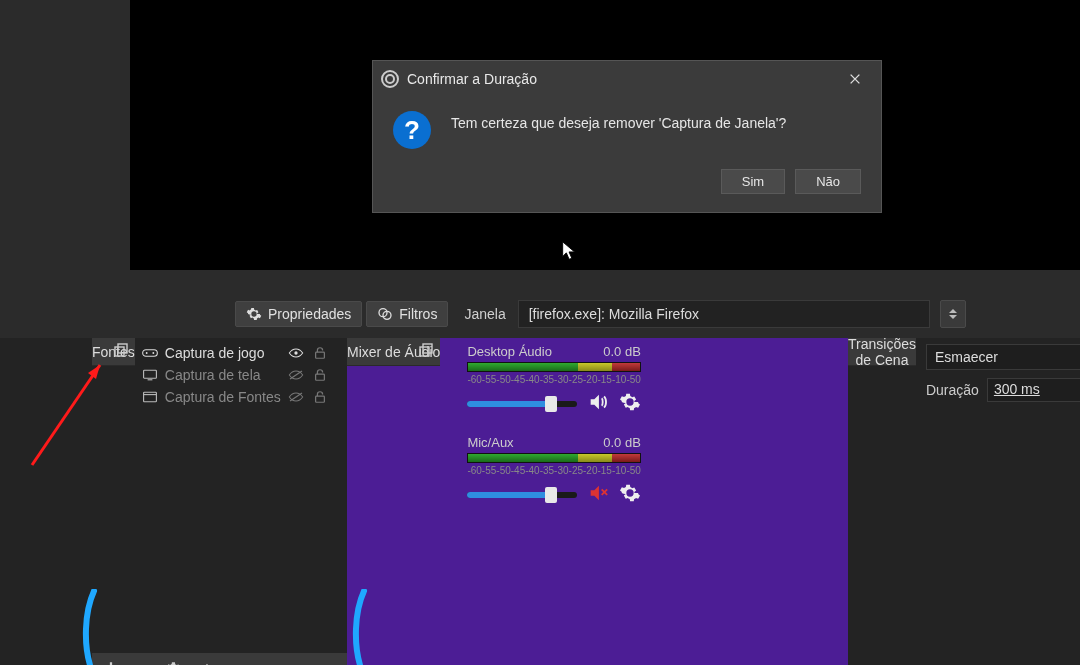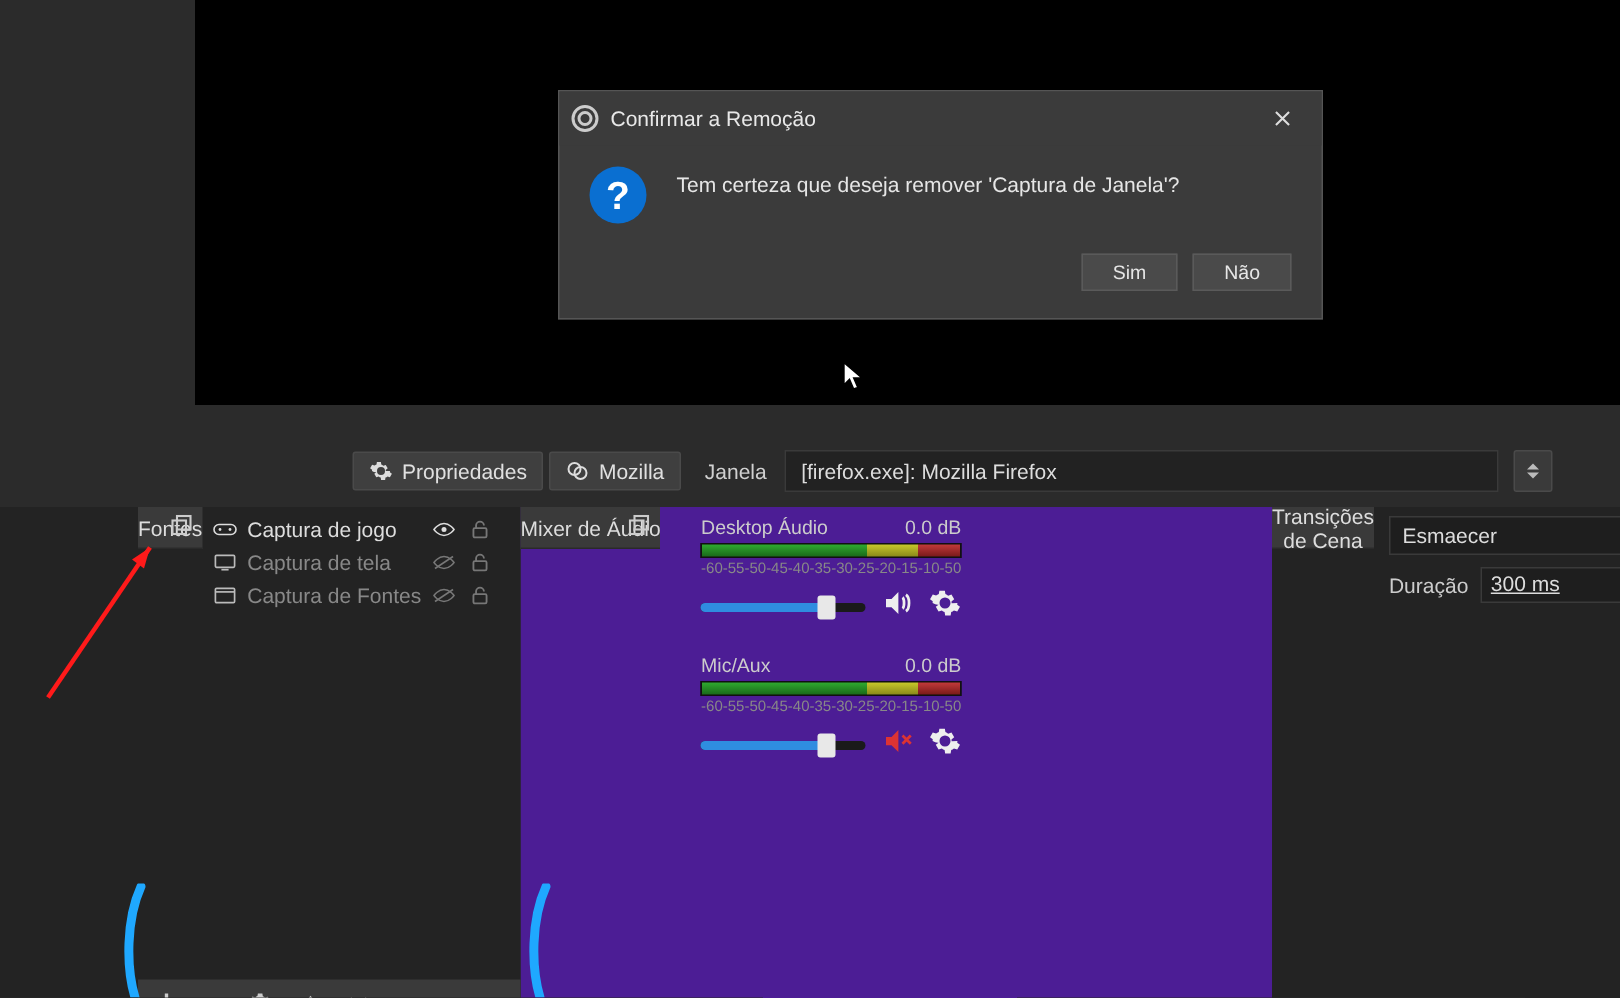--- a/index.html
+++ b/index.html
@@ -25,21 +25,21 @@
   .dlg-btn { background:#4a4a4a; border:1px solid #5a5a5a; color:#e6e6e6; padding:4px 20px; font-size:13px; cursor:pointer; }
 
   
   .cursor { position:absolute; left:560px; top:240px; z-index:60; }
   .cursor svg { width:20px; height:22px; }
 
   
   .toolbar-row { height:48px; display:flex; align-items:center; padding: 0 12px 0 235px; gap: 4px; margin-top: 20px; }
   .tb-btn { display:flex; align-items:center; gap:6px; background:#3f3f3f; border:1px solid #4a4a4a; padding:4px 10px; font-size:14px; color:#e0e0e0; cursor:pointer; border-radius:2px; }
   .tb-label { font-size:14px; color:#d0d0d0; padding: 0 8px 0 12px; }
-  .tb-field { background:#222; border:1px solid #3a3a3a; color:#ddd; font-size:14px; padding:4px 10px; width:476px; height:28px; display:flex; align-items:center; }
+  .tb-field { background:#222; border:1px solid #3a3a3a; color:#ddd; font-size:14px; padding:4px 10px; width:412px; height:28px; display:flex; align-items:center; }
   .tb-spin { width:26px; height:28px; background:#3a3a3a; border:1px solid #4a4a4a; margin-left:6px; display:flex; flex-direction:column; align-items:center; justify-content:center; gap:2px; cursor:pointer; border-radius:2px; }
   .tb-spin .chev { width:0; height:0; border-left:4px solid transparent; border-right:4px solid transparent; }
   .tb-spin .up { border-bottom:4px solid #bbb; }
   .tb-spin .dn { border-top:4px solid #bbb; }
 
   .gear-icon, .filter-icon { display:inline-flex; }
   .gear-icon svg, .filter-icon svg { width:16px; height:16px; }
 
   
   .panels { display:flex; height: 347px; }
@@ -106,21 +106,21 @@
 <body>
 
 <div class="preview-row">
   <div class="preview-left"></div>
   <div class="preview-center"></div>
 </div>
 
 <div class="dialog">
   <div class="dialog-titlebar">
     <span class="appicon"></span>
-    <span class="dialog-title">Confirmar a Remoção</span>
+    <span class="dialog-title">Confirmar a Duração</span>
     <span class="dialog-close">
       <svg viewBox="0 0 16 16">
           <path d="M3 3 L13 13 M13 3 L3 13" stroke="#ddd" stroke-width="1.6" fill="none"></path>
         </svg>
     </span>
   </div>
   <div class="dialog-body">
     <div class="qmark">?</div>
     <div class="dialog-msg">Tem certeza que deseja remover 'Captura de Janela'?</div>
   </div>
@@ -145,21 +145,21 @@
     </span>
     <span>Propriedades</span>
   </button>
   <button class="tb-btn">
     <span class="filter-icon">
       <svg viewBox="0 0 24 24">
           <circle cx="9" cy="10" r="6" fill="none" stroke="#ddd" stroke-width="2"></circle>
           <circle cx="15" cy="14" r="6" fill="none" stroke="#ddd" stroke-width="2"></circle>
         </svg>
     </span>
-    <span>Mozilla</span>
+    <span>Filtros</span>
   </button>
   <span class="tb-label">Janela</span>
   <div class="tb-field">
     <span>[firefox.exe]: Mozilla Firefox</span>
   </div>
   <div class="tb-spin">
     <div class="chev up"></div>
     <div class="chev dn"></div>
   </div>
 </div>

